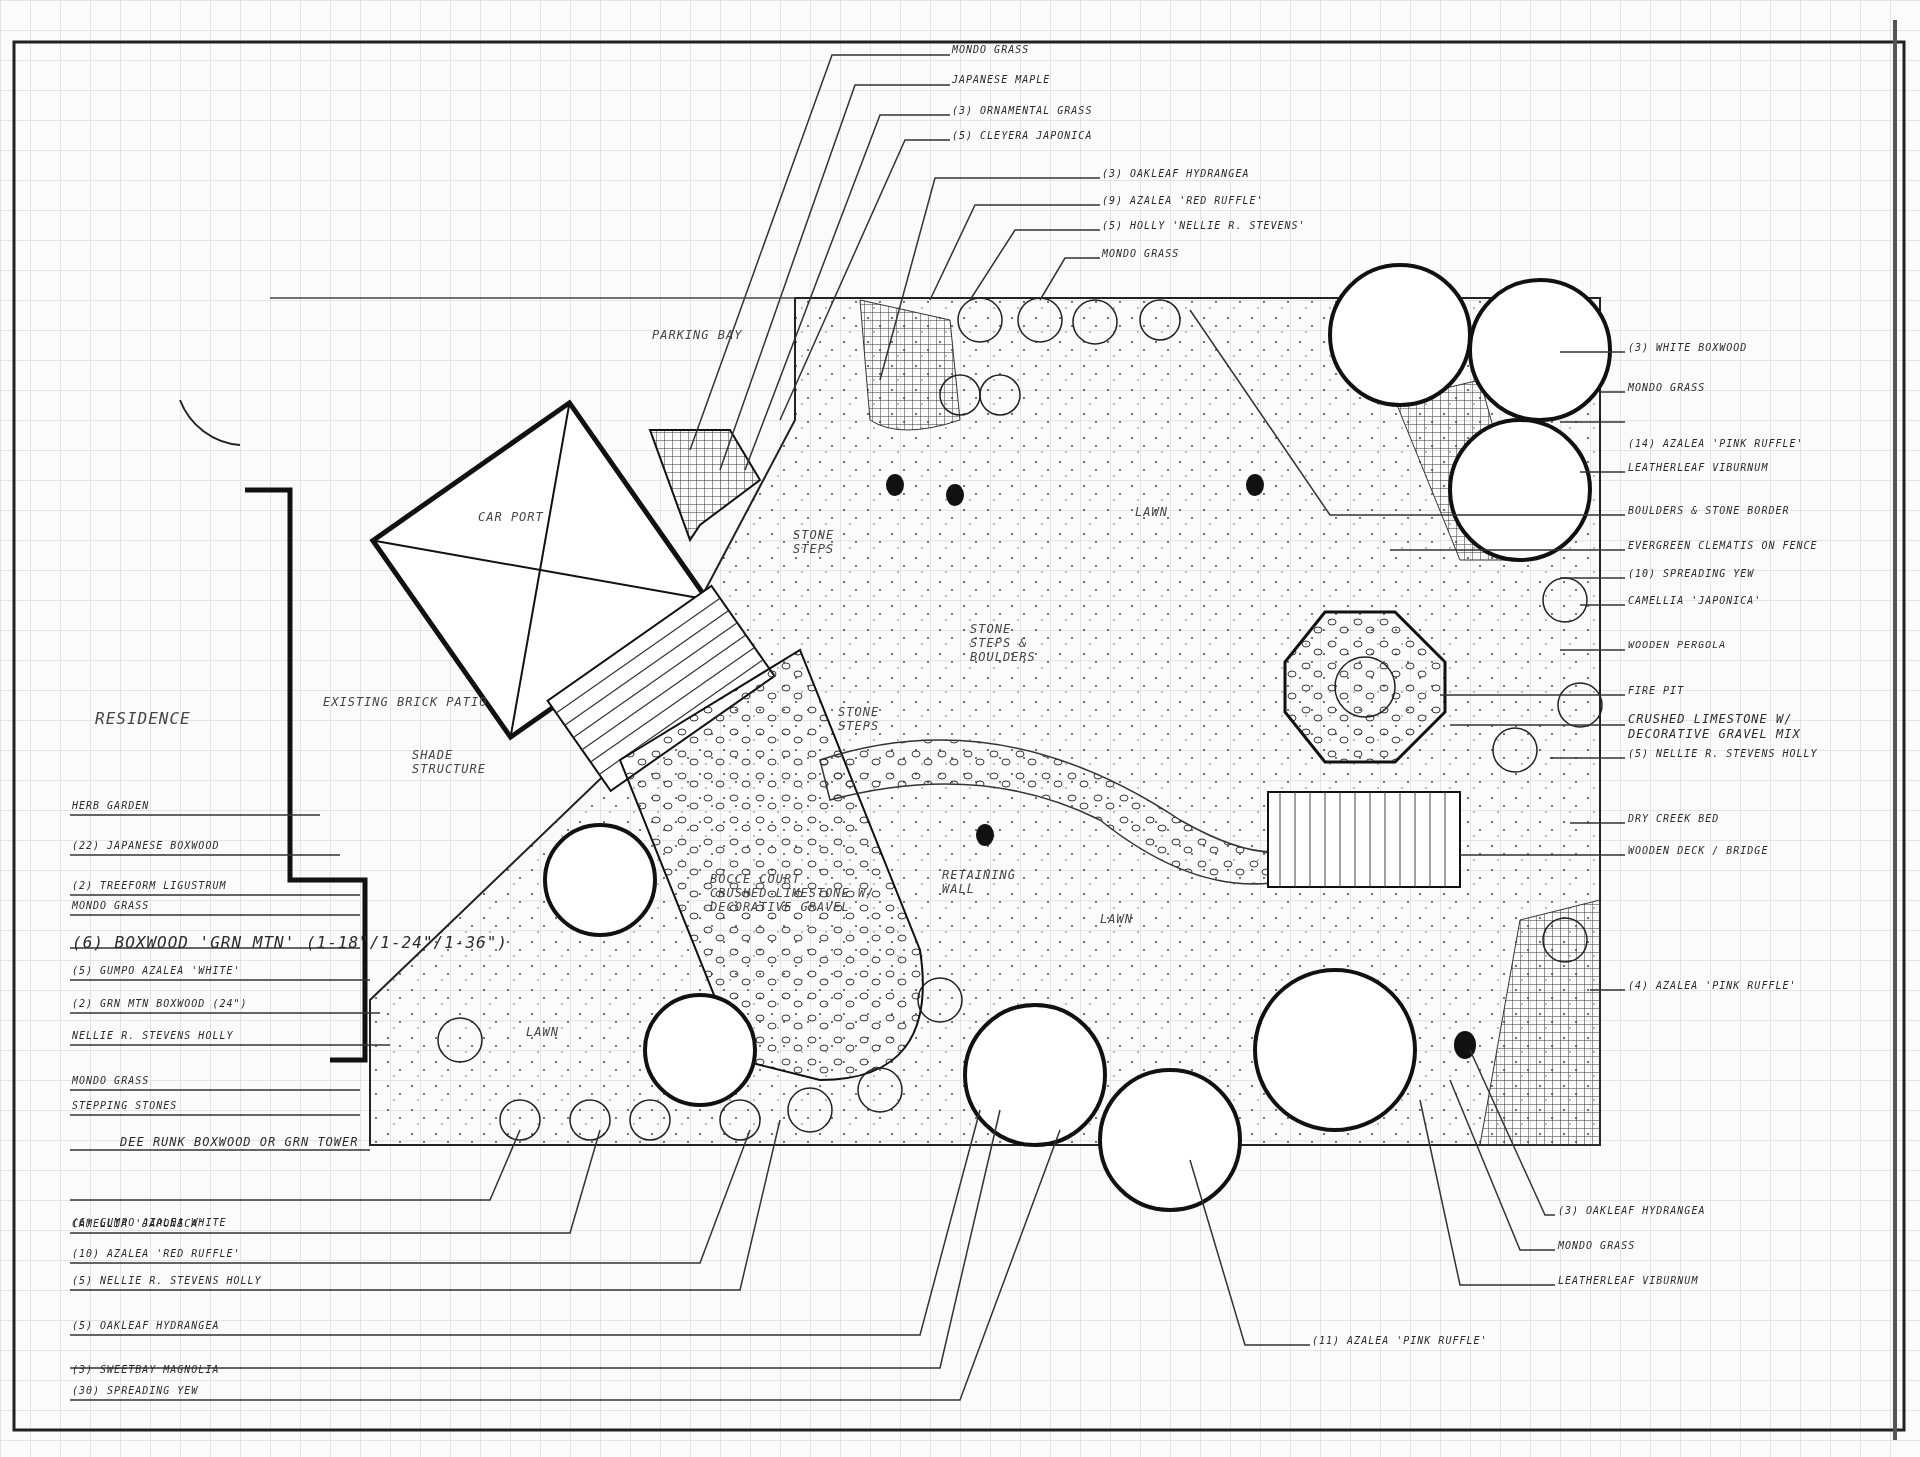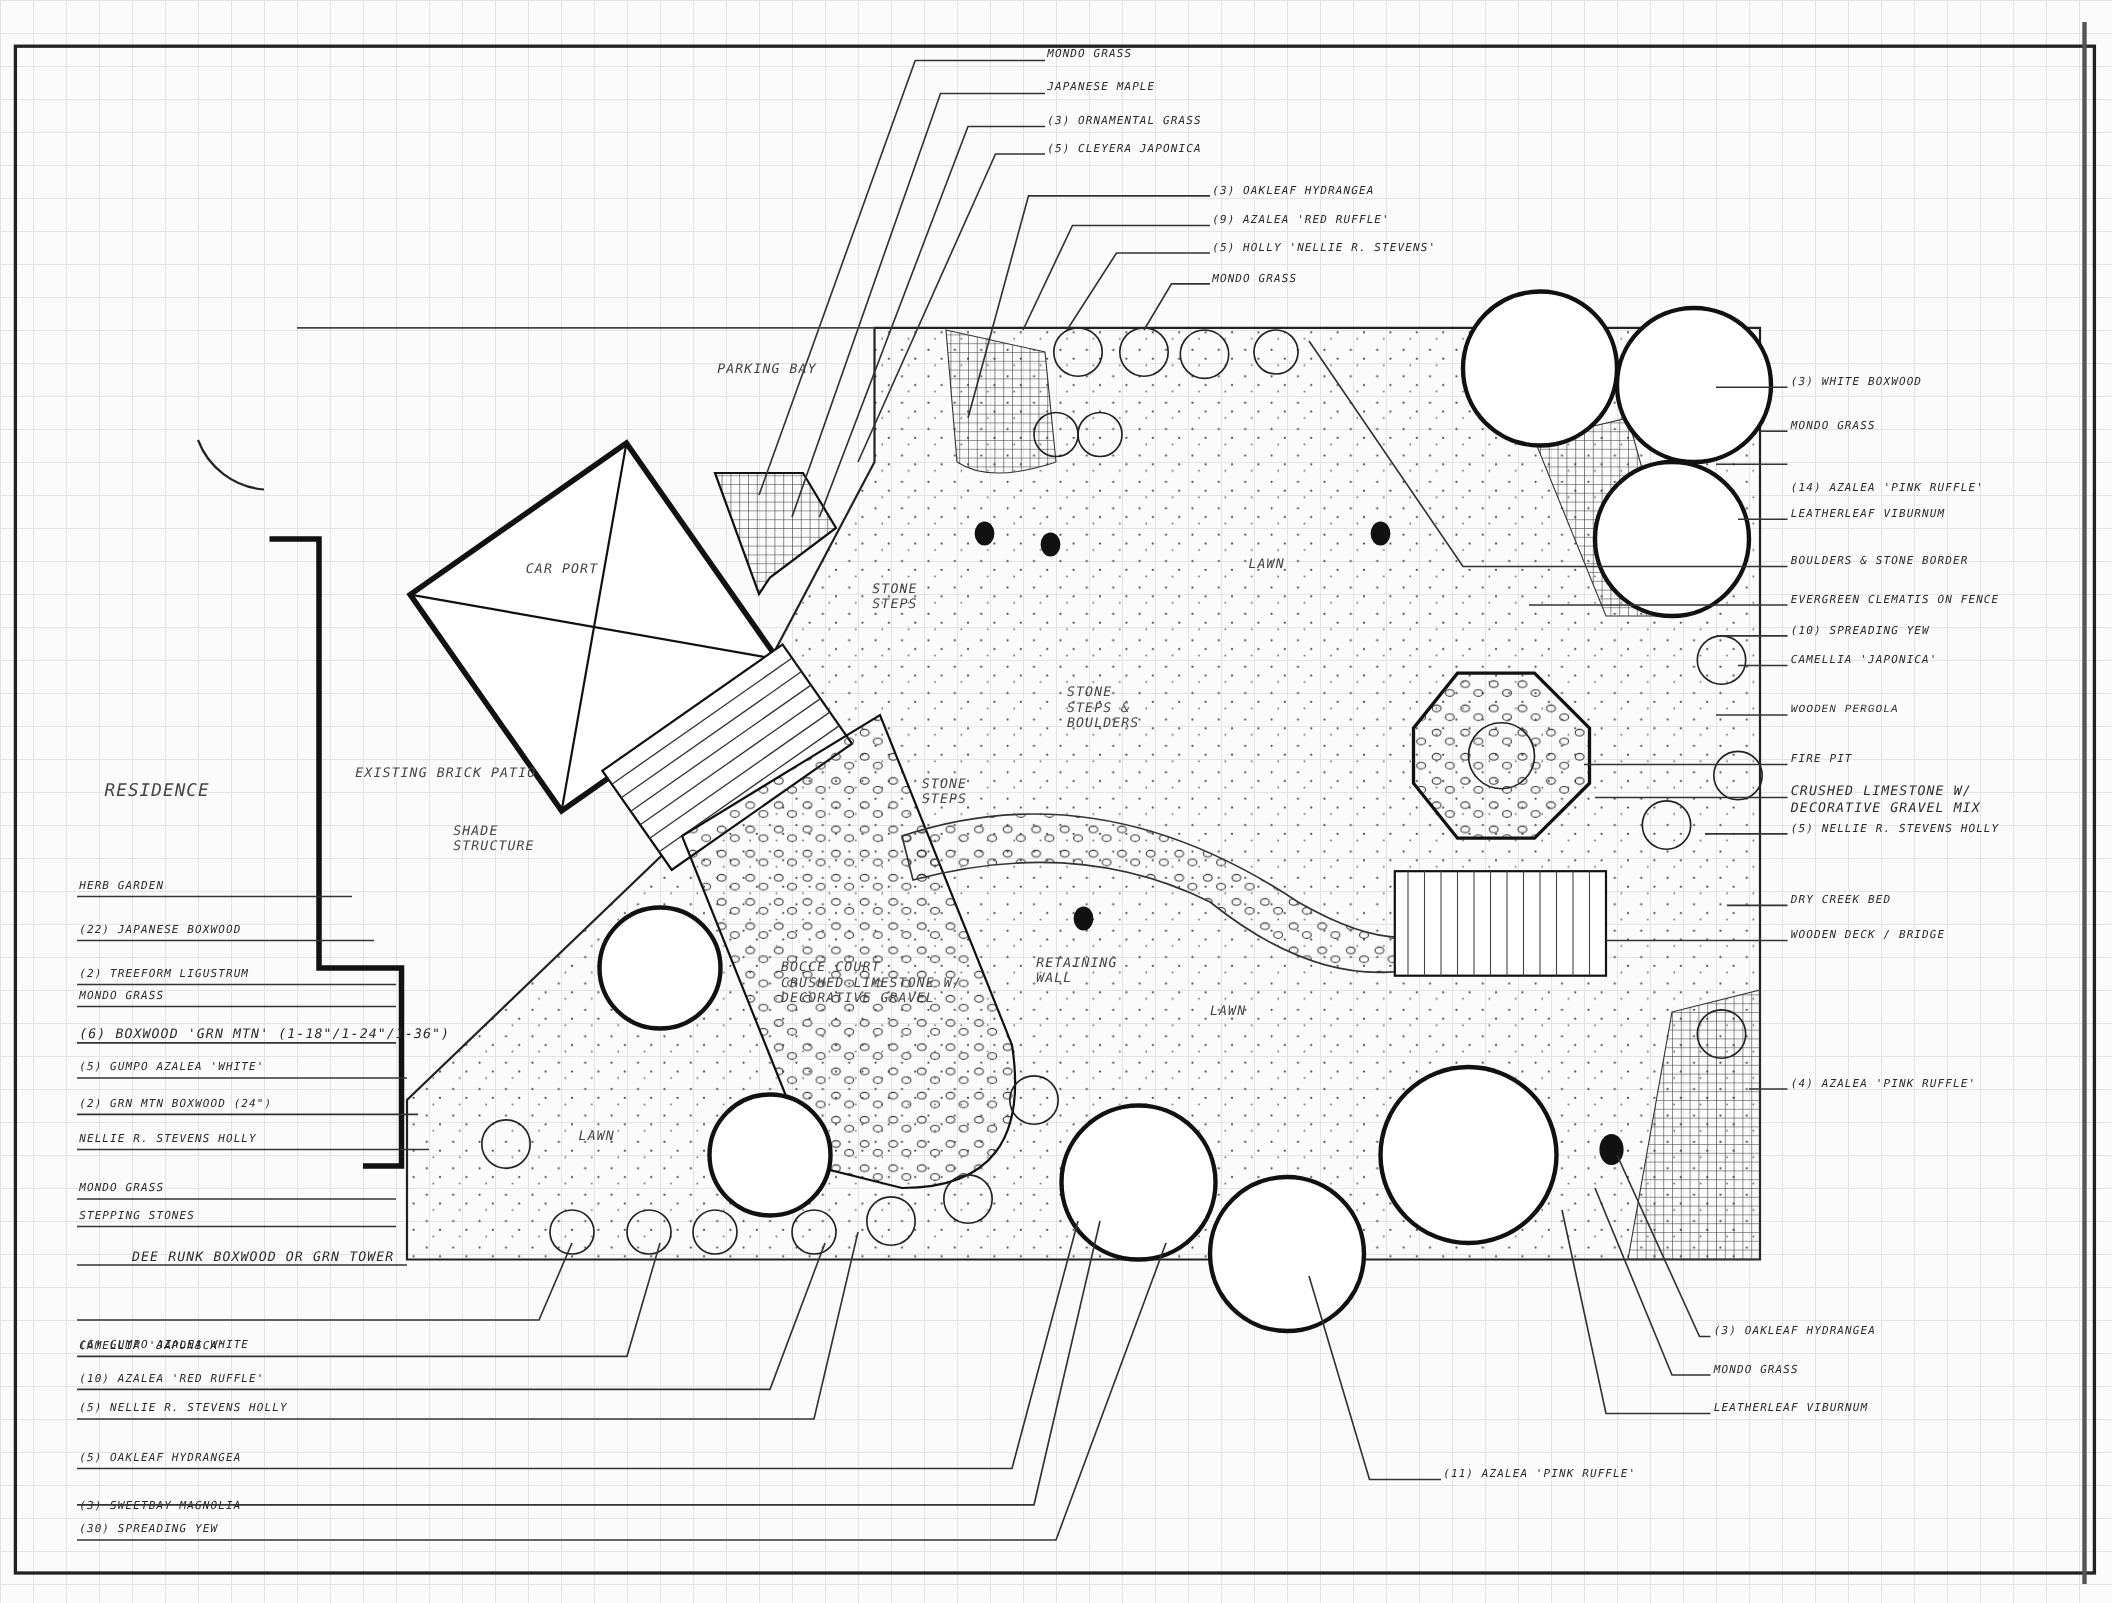--- a/index.html
+++ b/index.html
@@ -227,21 +227,21 @@
 
 <div class="lbl" style="left:1558px;top:1205px;">(3) Oakleaf Hydrangea</div>
 <div class="lbl" style="left:1558px;top:1240px;">Mondo Grass</div>
 <div class="lbl" style="left:1558px;top:1275px;">Leatherleaf Viburnum</div>
 <div class="lbl" style="left:1312px;top:1335px;">(11) Azalea 'Pink Ruffle'</div>
 
 <div class="lbl" style="left:72px;top:800px;">Herb Garden</div>
 <div class="lbl" style="left:72px;top:840px;">(22) Japanese Boxwood</div>
 <div class="lbl" style="left:72px;top:880px;">(2) Treeform Ligustrum</div>
 <div class="lbl" style="left:72px;top:900px;">Mondo Grass</div>
-<div class="lbl" style="left:72px;top:933px;font-size:12px;">(6) Boxwood 'Grn Mtn' (1-18"/1-24"/1-36")</div>
+<div class="lbl" style="left:72px;top:933px;font-size:16px;">(6) Boxwood 'Grn Mtn' (1-18"/1-24"/1-36")</div>
 <div class="lbl" style="left:72px;top:965px;">(5) Gumpo Azalea 'White'</div>
 <div class="lbl" style="left:72px;top:998px;">(2) Grn Mtn Boxwood (24")</div>
 <div class="lbl" style="left:72px;top:1030px;">Nellie R. Stevens Holly</div>
 <div class="lbl" style="left:72px;top:1075px;">Mondo Grass</div>
 <div class="lbl" style="left:72px;top:1100px;">Stepping Stones</div>
 <div class="lbl" style="left:72px;top:1135px;font-size:12px;margin-left:48px;">Dee Runk Boxwood or Grn Tower</div>
 <div class="lbl" style="left:72px;top:1185px;margin-top:32px;">(6) Gumpo Azalea White</div>
 <div class="lbl" style="left:72px;top:1218px;">Camellia 'Japonica'</div>
 <div class="lbl" style="left:72px;top:1248px;">(10) Azalea 'Red Ruffle'</div>
 <div class="lbl" style="left:72px;top:1275px;">(5) Nellie R. Stevens Holly</div>

